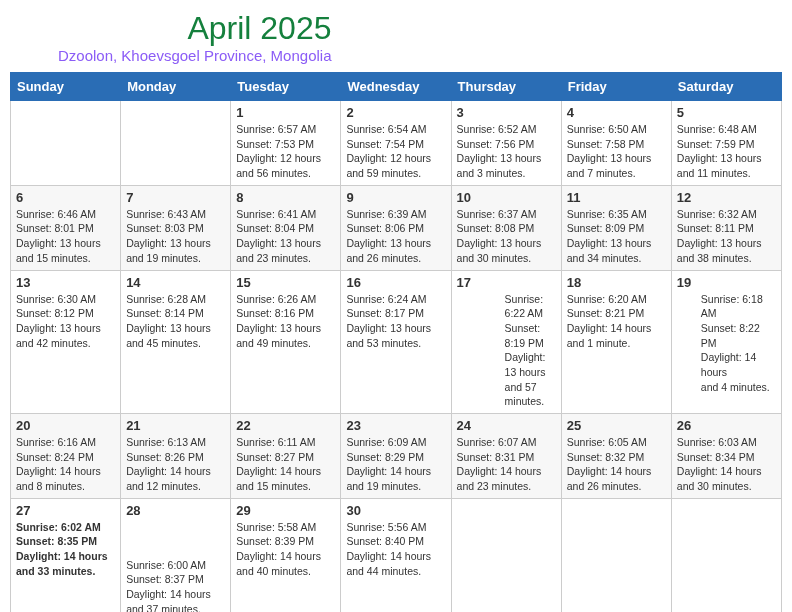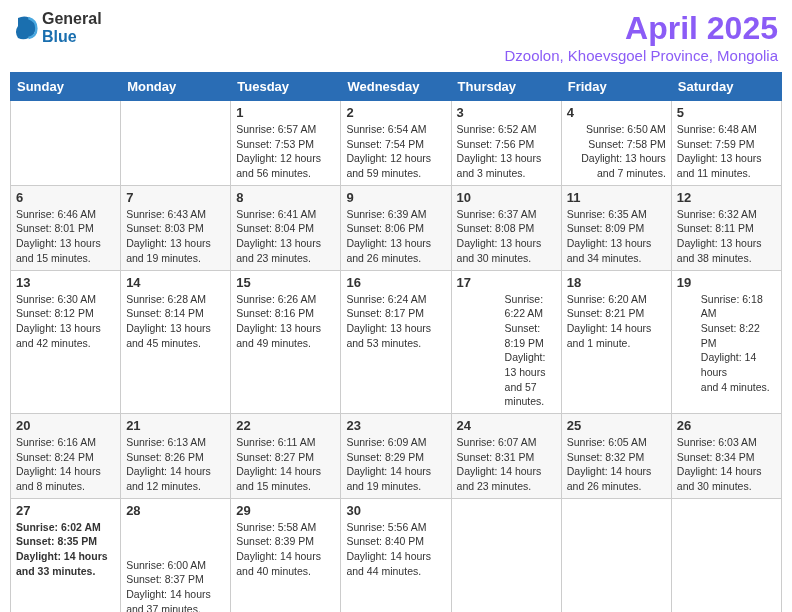--- a/index.html
+++ b/index.html
@@ -40,22 +40,22 @@
     .logo-icon {
       width: 24px;
       height: 28px;
       margin-right: 2px;
     }
     .title-area {
       text-align: right;
     }
     .month-title {
       font-size: 32px;
-      font-weight: bold;
-      color: #8b5cf6;
+      font-weight: normal;
+      color: #15803d;
     }
     .location-title {
       font-size: 15px;
       color: #8b5cf6;
       margin-left: 44px;
     }
     .calendar {
       width: 100%;
       border-collapse: collapse;
       border: 1px solid #ccc;
@@ -99,30 +99,20 @@
       background-color: #ffffff;
     }
     .calendar thead tr th {
       background-color: #2a6db5;
     }
   </style>
 </head>
 <body>
 
 <div class="header-area">
-  <div class="logo">
-    <svg class="logo-icon" viewBox="0 0 30 35" xmlns="http://www.w3.org/2000/svg">
-      <path d="M5 5 Q15 0 25 8 Q30 15 25 25 Q15 35 5 30 Q0 22 5 15 Z" fill="#1a6faf"></path>
-      <path d="M18 5 Q28 8 28 18 Q28 28 18 30" fill="none" stroke="#4aa8e0" stroke-width="3"></path>
-    </svg>
-    <div class="logo-text">
-      <span class="logo-general">General</span>
-      <span class="logo-blue">Blue</span>
-    </div>
-  </div>
   <div class="title-area">
     <div class="month-title">April 2025</div>
     <div class="location-title">Dzoolon, Khoevsgoel Province, Mongolia</div>
   </div>
 </div>
 
 <table class="calendar">
   <thead>
     <tr>
     <th>Sunday</th>
@@ -154,21 +144,21 @@
         </td>
         <td>
           <span class="day-number">3</span>
           <div class="day-info" style="white-space: pre-line;">Sunrise: 6:52 AM
 Sunset: 7:56 PM
 Daylight: 13 hours
 and 3 minutes.</div>
         </td>
         <td>
           <span class="day-number">4</span>
-          <div class="day-info" style="white-space: pre-line; text-align: right;">Sunrise: 6:50 AM
+          <div class="day-info" style="white-space: pre-line;">Sunrise: 6:50 AM
 Sunset: 7:58 PM
 Daylight: 13 hours
 and 7 minutes.</div>
         </td>
         <td>
           <span class="day-number">5</span>
           <div class="day-info" style="white-space: pre-line;">Sunrise: 6:48 AM
 Sunset: 7:59 PM
 Daylight: 13 hours
 and 11 minutes.</div>

